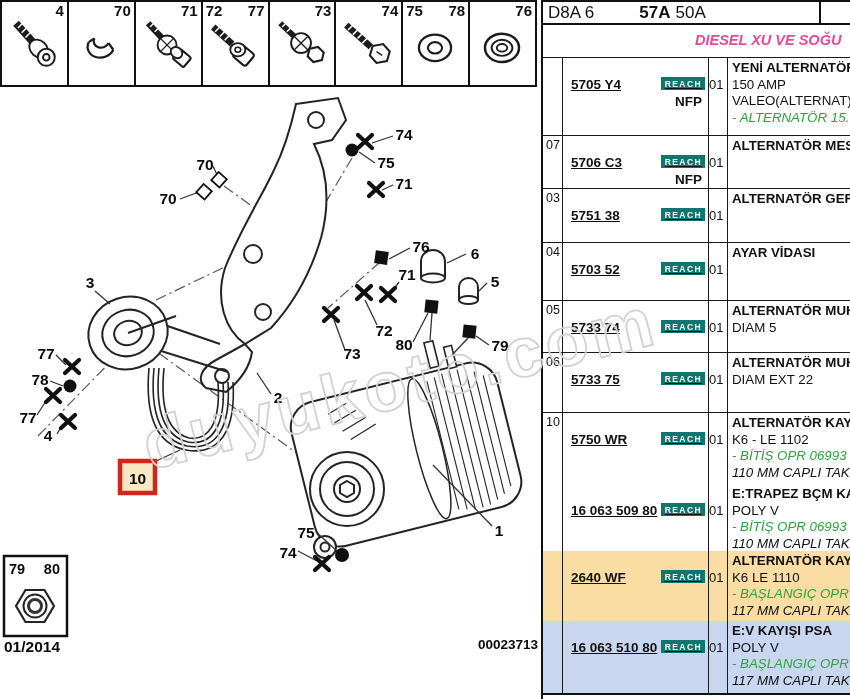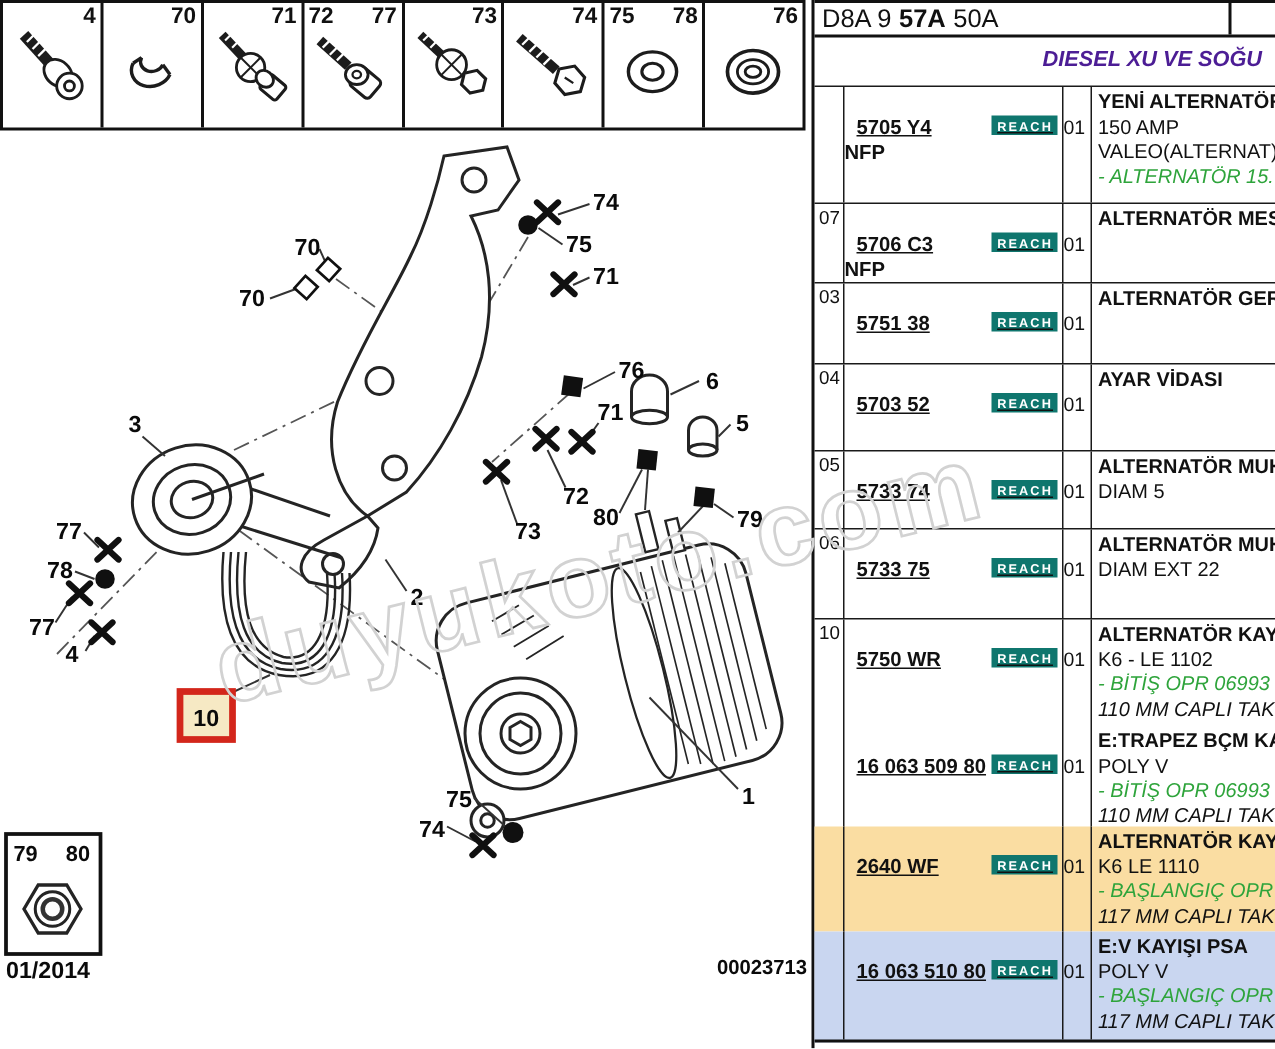--- a/index.html
+++ b/index.html
@@ -18,35 +18,35 @@
   .diag text{font-family:"Liberation Sans",sans-serif;font-weight:bold;font-size:15.5px;fill:#0a0a0a;}
   .diag text.small{font-size:14.5px;}
   .diag text.footnum{font-size:13.5px;}
   .wm{position:absolute;left:0;top:0;z-index:40;pointer-events:none;}
   
   .ptable{position:absolute;left:541px;top:0;width:309px;height:699px;
           border-left:2.5px solid #111;box-sizing:border-box;background:#fff;font-size:13.3px;}
   .hdr-box{height:25px;box-sizing:border-box;border-top:2.5px solid #111;border-bottom:2.5px solid #111;
            position:relative;padding:1px 0 0 5px;font-size:17px;white-space:nowrap;}
   .hdr-box .sp{margin-right:5px;}
-  .hdr-box b{font-weight:bold;}
+  .hdr-box b{font-weight:bold;margin-left:40px;}
   .hdr-div{position:absolute;left:276px;top:0;bottom:0;border-left:2px solid #111;}
   .green-row{height:33px;box-sizing:border-box;border-bottom:1.5px solid #1a1a1a;position:relative;overflow:visible;}
   .green-row span{position:absolute;left:152px;top:7px;white-space:nowrap;
-                  color:#4c1d95;font-weight:bold;font-style:italic;font-size:14.5px;}
+                  color:#ec4899;font-weight:bold;font-style:italic;font-size:14.5px;}
   .trow,.band{display:flex;box-sizing:border-box;}
   .trow{border-bottom:1.5px solid #1a1a1a;}
   .c-idx{width:20px;box-sizing:border-box;border-right:1.5px solid #1a1a1a;
          font-size:12.5px;padding:2px 0 0 3px;}
   .c-part{width:146px;box-sizing:border-box;border-right:1.5px solid #1a1a1a;position:relative;}
   .pline{display:flex;justify-content:space-between;align-items:flex-start;padding:19px 3px 0 8px;text-decoration:underline;}
   .pnum{font-weight:bold;font-size:13.5px;white-space:nowrap;}
   .reach{background:#0f766e;color:#fff;font-weight:bold;font-size:8.5px;letter-spacing:1.4px;
          padding:2.5px 3px 2px 4px;line-height:1;cursor:pointer;}
-  .nfp{text-align:left;padding:2px 6px 0 0;font-weight:bold;font-size:13.5px;}
+  .nfp{text-align:right;padding:2px 6px 0 0;font-weight:bold;font-size:13.5px;}
   .c-qty{width:19px;box-sizing:border-box;border-right:1.5px solid #1a1a1a;
          text-align:left;padding-top:19px;font-size:13px;}
   .c-desc{flex:1;padding:2px 0 0 4px;overflow:hidden;}
   .dl{line-height:16.6px;white-space:nowrap;font-size:13.3px;}
   .dl.b{font-weight:bold;}
   .dl.grn{color:#2EA43B;font-style:italic;}
   .dl.ital{font-style:italic;}
   .grp{position:relative;}
   .band.bg-tan{background:#FADDA2;}
   .band.bg-blue{background:#C9D6F0;}
@@ -360,21 +360,21 @@
     <text x="538" y="649" text-anchor="end" class="footnum">00023713</text>
   </svg>
 
   <svg class="wm" width="850" height="699" viewBox="0 0 850 699">
     <text x="150" y="470" transform="rotate(-14 150 470)" font-family="Liberation Sans, sans-serif" font-size="70" font-weight="bold" letter-spacing="4" fill="none" stroke="#d2d2d2" stroke-width="1.8">duyukoto.com</text>
   </svg>
 
   <div class="ptable">
 
     <div class="hdr-box">
-      <span class="sp">D8A 9</span><b class="sp">57A</b><span>50A</span>
+      <span class="sp">D8A 6</span><b class="sp">57A</b><span>50A</span>
       <div class="hdr-div"></div>
     </div>
 
     <div class="green-row">
       <span>DIESEL XU VE SOĞU</span>
     </div>
 
     <div class="trow" style="height:78px">
       <div class="c-idx"></div>
       <div class="c-part">

